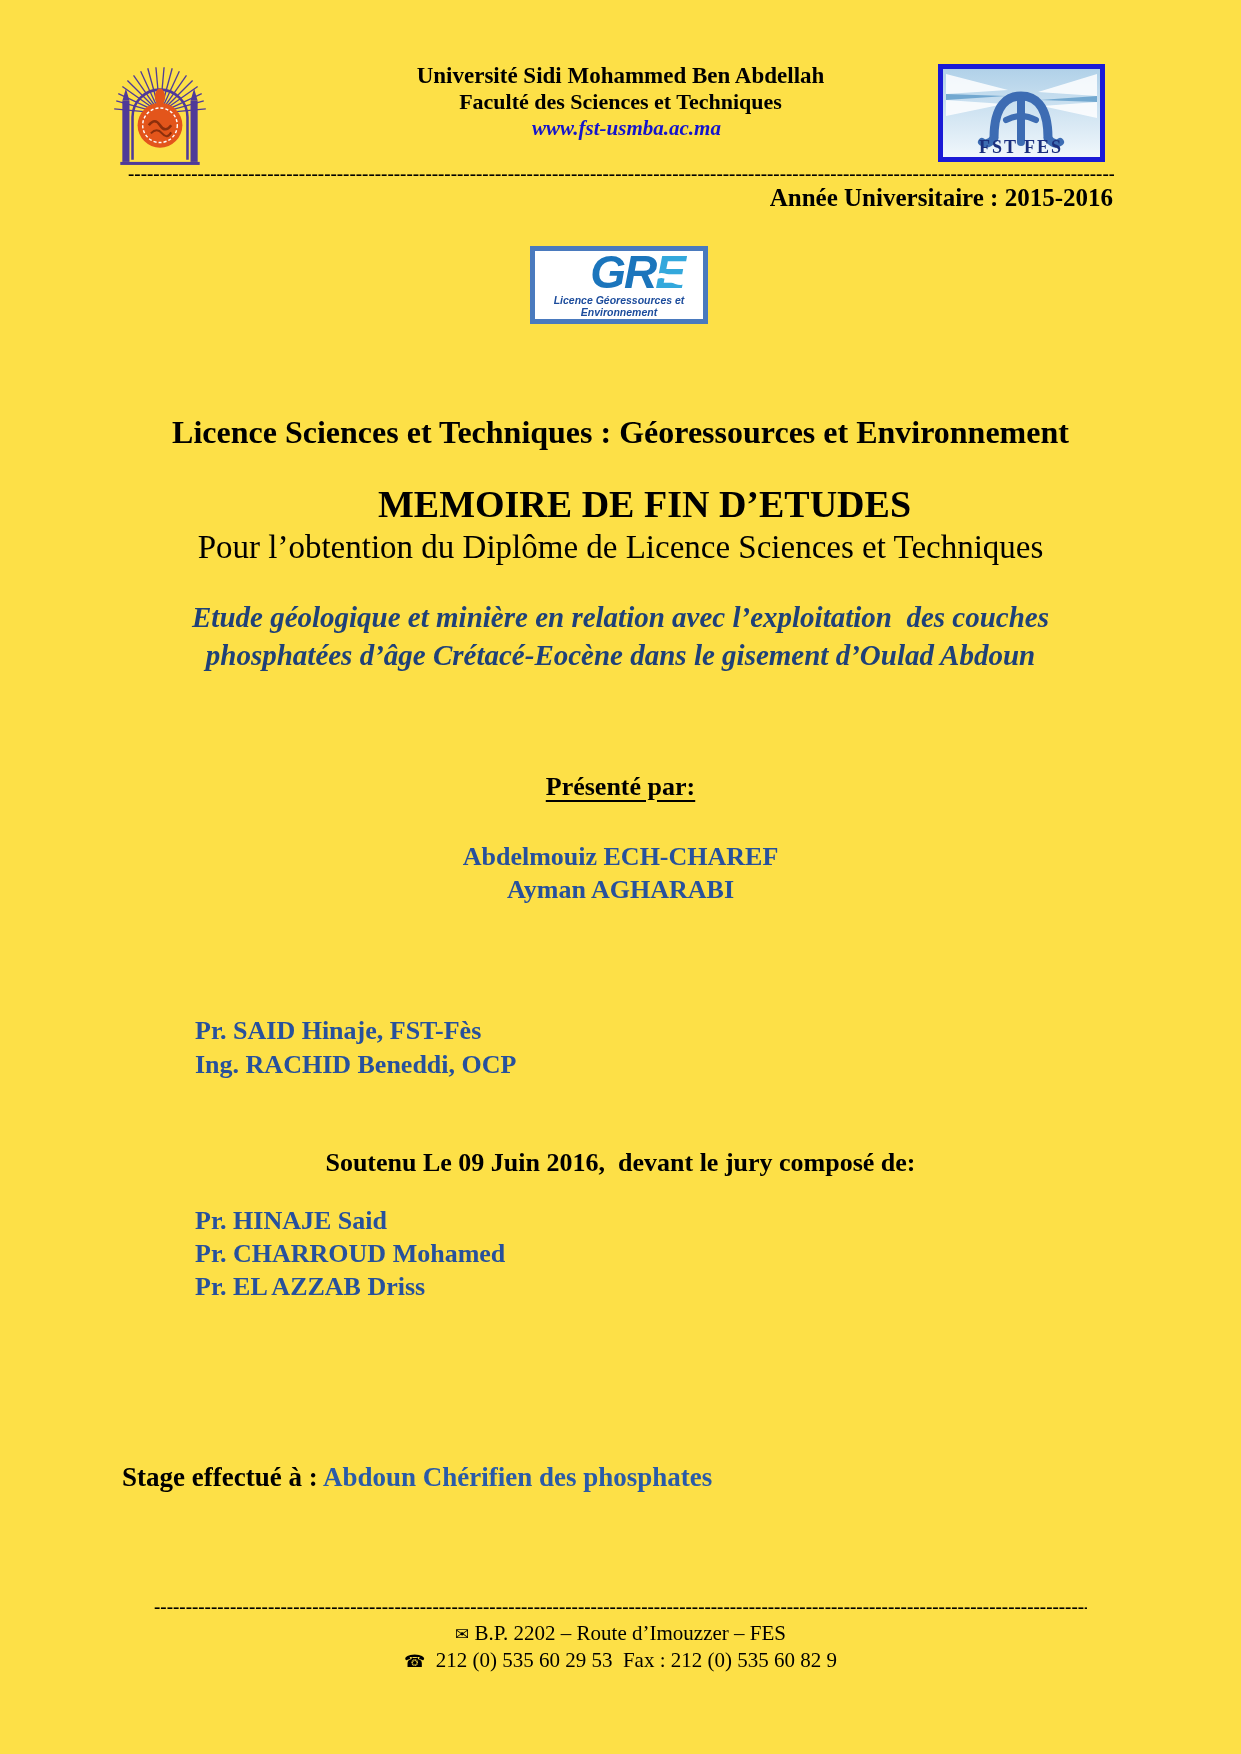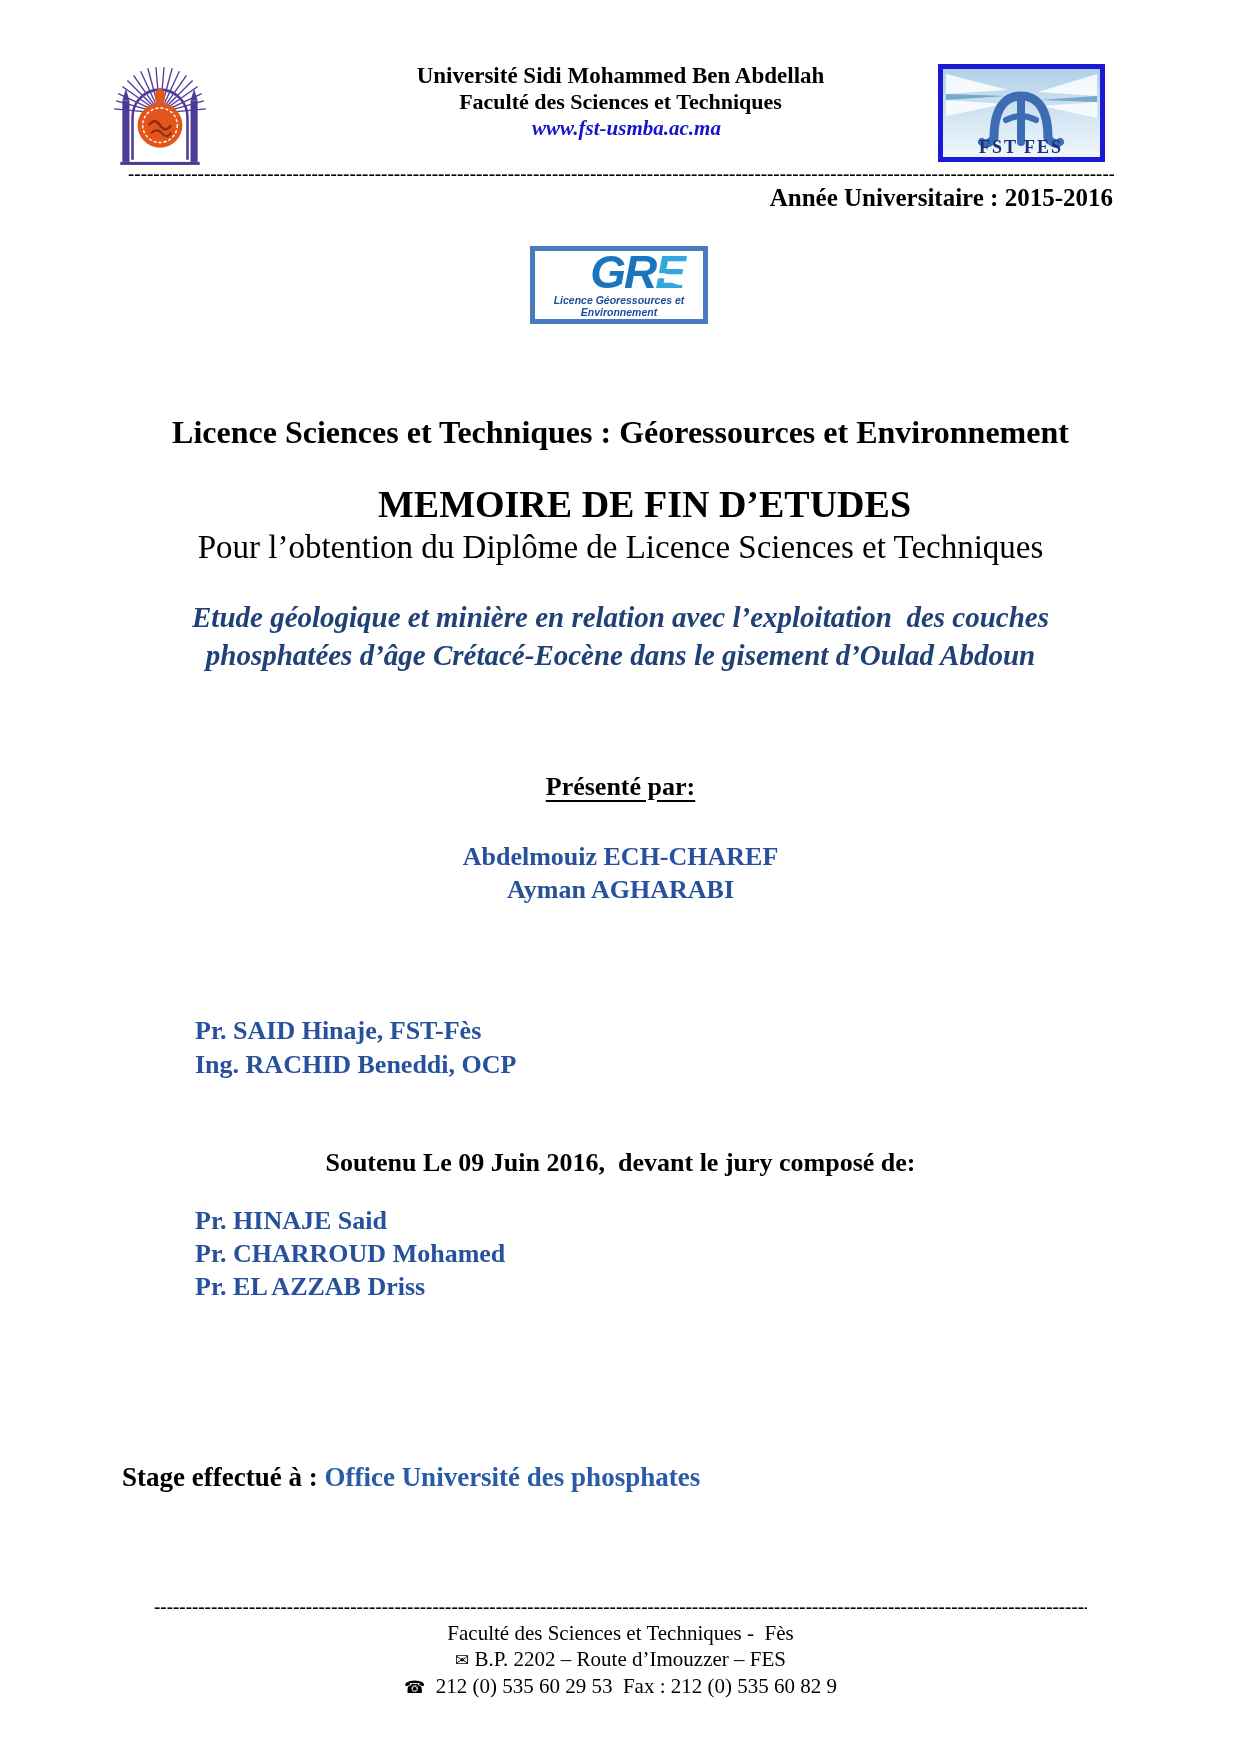--- a/index.html
+++ b/index.html
@@ -1,18 +1,18 @@
 <!DOCTYPE html>
 <html><head>
 <meta charset="utf-8">
 <style>
   html,body { margin:0; padding:0; background:#e8e8e8; }
   .page {
     position:relative; width:1241px; height:1754px; margin:0 auto;
-    background:#ffffff; color:#000;
+    background:#fde047; color:#000;
     font-family:"Liberation Serif", serif; overflow:hidden;
   }
   .abs { position:absolute; }
   .center { left:0; width:1241px; text-align:center; }
   .prewrap { white-space:pre-wrap; }
 
   
   #seal-logo { left:104px; top:54px; }
   #header-text { top:62px; }
   .hline1 { font-size:23px; font-weight:bold; line-height:27px; }
@@ -182,24 +182,23 @@
   </div>
 
   <div class="abs center prewrap" id="soutenu">Soutenu Le 09 Juin 2016,  devant le jury composé de:</div>
   <div class="abs" id="jury">
     <div>Pr. HINAJE Said</div>
     <div>Pr. CHARROUD Mohamed</div>
     <div>Pr. EL AZZAB Driss</div>
   </div>
 
   <div class="abs" id="stage">
-    <span class="prewrap">Stage effectué à : </span><span class="stage-org">Office Université des phosphates</span>
+    <span class="prewrap">Stage effectué à : </span><span class="stage-org">Abdoun Chérifien des phosphates</span>
   </div>
 
   <div class="abs dashline" id="dash-bottom">--------------------------------------------------------------------------------------------------------------------------------------------------------------------------------------------------------</div>
 
   <div class="abs center" id="footer">
-    <div class="prewrap">Faculté des Sciences et Techniques -  Fès</div>
     <div><span class="glyph">✉</span><span class="prewrap"> B.P. 2202 – Route d’Imouzzer – FES</span></div>
     <div><span class="glyph">☎</span><span class="prewrap">  212 (0) 535 60 29 53  Fax : 212 (0) 535 60 82 9</span></div>
   </div>
 
 </div>
 
 </body></html>

